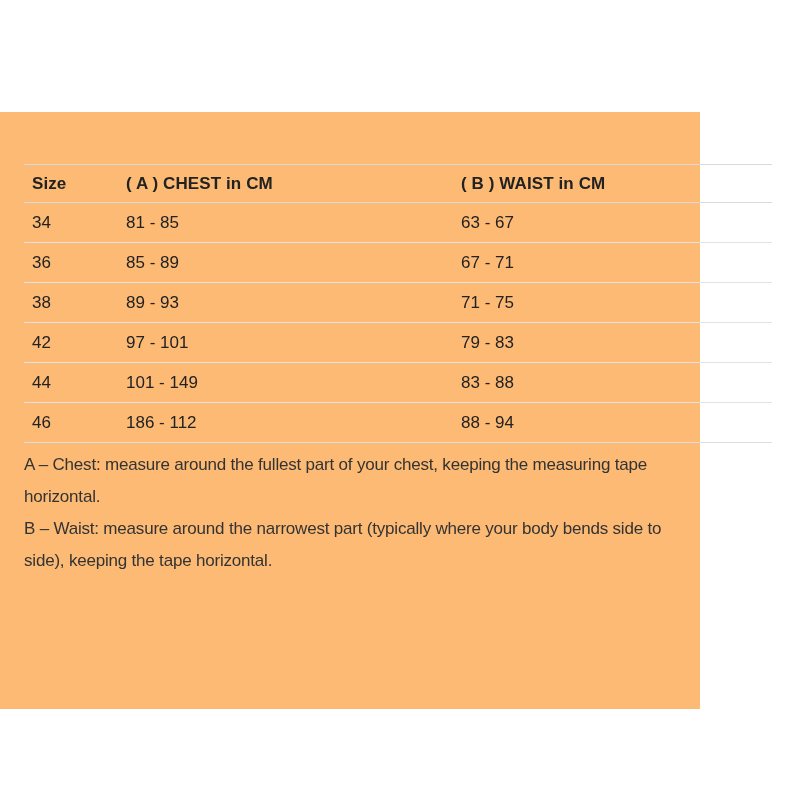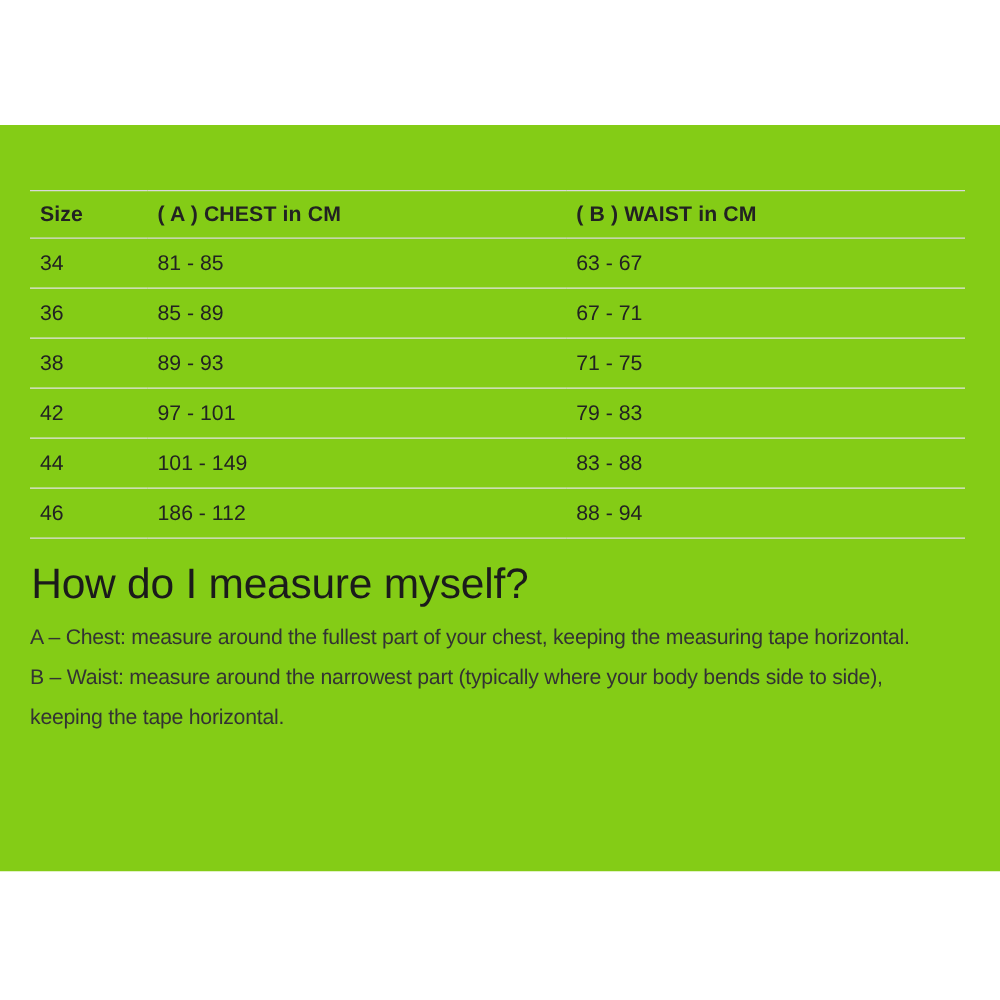--- a/index.html
+++ b/index.html
@@ -10,25 +10,25 @@
   }
   .page {
     position: relative;
     width: 800px;
     height: 800px;
     background: #ffffff;
     overflow: hidden;
   }
   .panel {
     position: absolute;
-    top: 100px;
+    top: 112px;
     left: 0;
-    width: 800px;
+    width: 700px;
     height: 597px;
-    background: #84cc16;
+    background: #fdba74;
     box-sizing: border-box;
     padding: 52px 28px 0 24px;
   }
   table.size-chart {
     width: 748px;
     border-collapse: collapse;
     table-layout: fixed;
   }
   table.size-chart thead tr {
     border-top: 1px solid #d9d9d9;
@@ -124,21 +124,20 @@
           <td>83 - 88</td>
         </tr>
         <tr>
           <td>46</td>
           <td>186 - 112</td>
           <td>88 - 94</td>
         </tr>
       </tbody>
     </table>
 
-    <h2 class="measure-heading">How do I measure myself?</h2>
 
     <div class="guide-text">
       <p>A – Chest: measure around the fullest part of your chest, keeping the measuring tape horizontal.</p>
       <p>B – Waist: measure around the narrowest part (typically where your body bends side to side), keeping the tape horizontal.</p>
     </div>
 
   </section>
 </div>
 
 </body></html>

